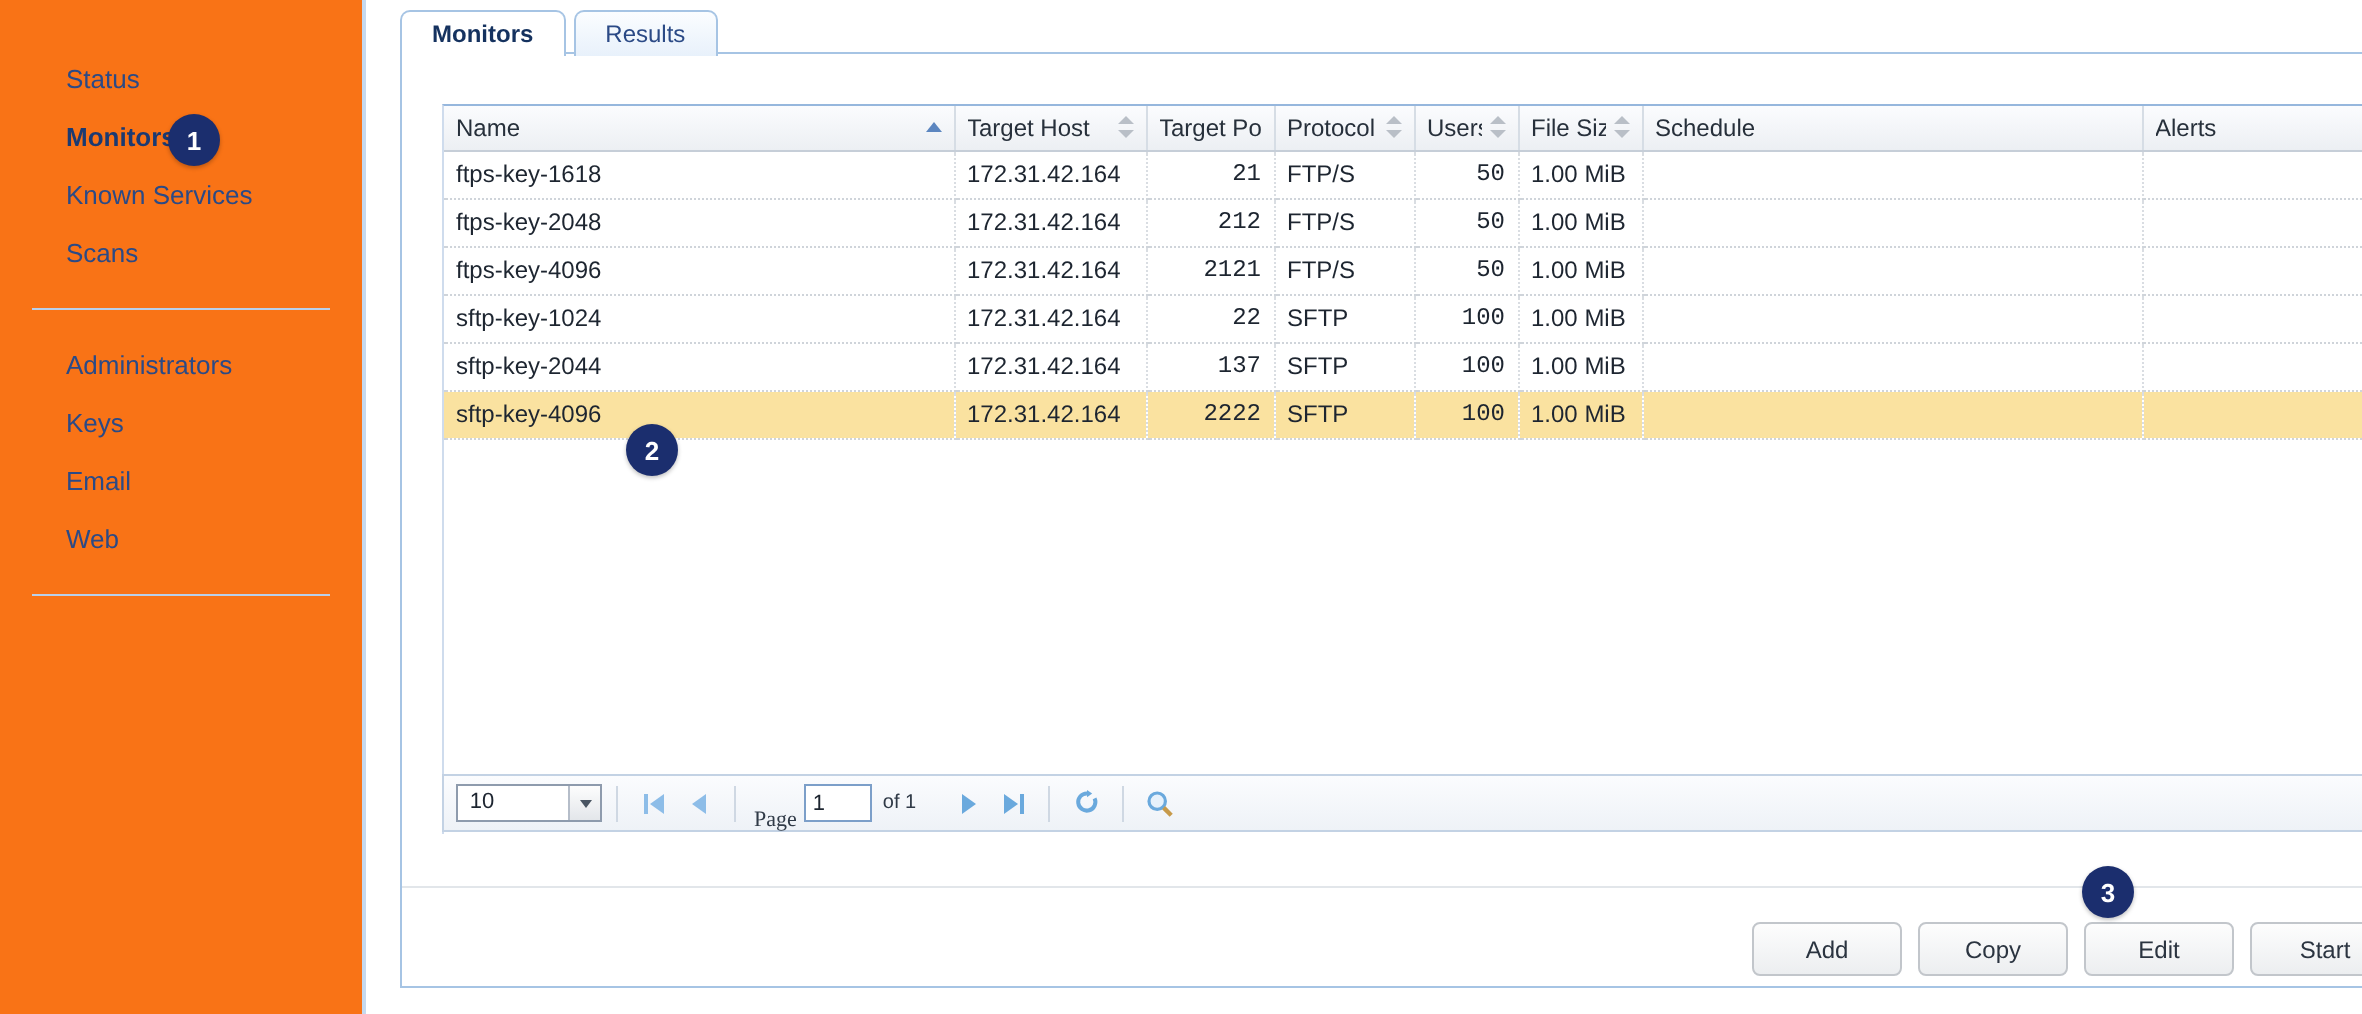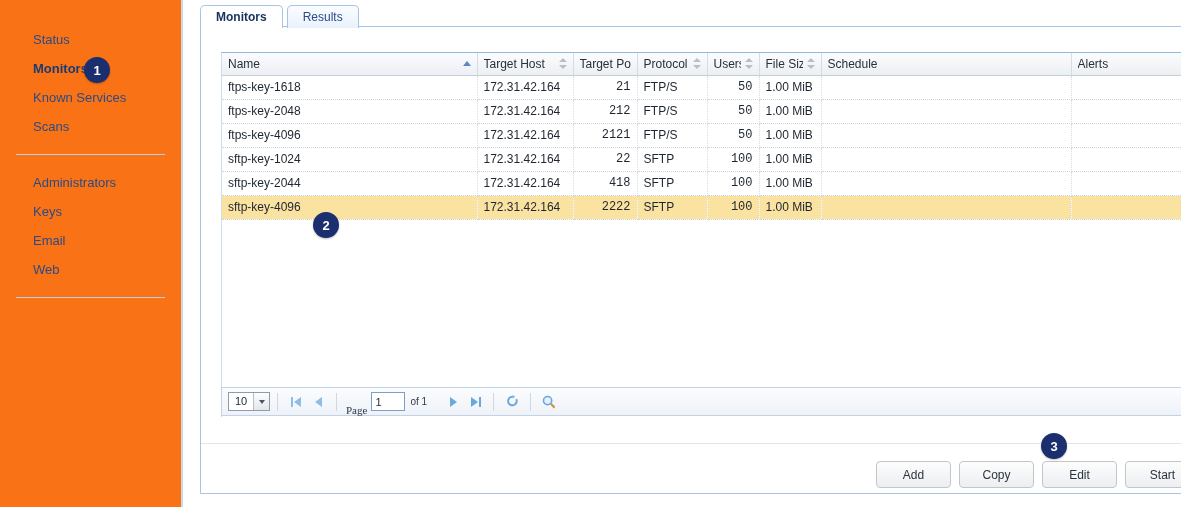--- a/index.html
+++ b/index.html
@@ -190,20 +190,21 @@
     margin: 0 7px;
   }
   .page-size {
     display: flex;
     align-items: center;
     height: 19px;
     border: 1px solid #8e9bad;
     background: #ffffff;
     font-size: 11px;
     padding: 0;
+    gap: 31px;
   }
   .page-size .val {
     width: 24px; text-align: center; color: #1d2530;
     line-height: 17px;
   }
   .page-size .arrow-box {
     width: 16px; height: 17px;
     border-left: 1px solid #b5bdc9;
     background: linear-gradient(to bottom, #fdfdfd 0%, #e3e6ea 100%);
     display: flex; align-items: center; justify-content: center;
@@ -442,21 +443,21 @@
                 <td class="num">22</td>
                 <td>SFTP</td>
                 <td class="num">100</td>
                 <td>1.00 MiB</td>
                 <td></td>
                 <td></td>
               </tr>
               <tr>
                 <td>sftp-key-2044</td>
                 <td>172.31.42.164</td>
-                <td class="num">418</td>
+                <td class="num">137</td>
                 <td>SFTP</td>
                 <td class="num">100</td>
                 <td>1.00 MiB</td>
                 <td></td>
                 <td></td>
               </tr>
               <tr class="selected">
                 <td>sftp-key-4096</td>
                 <td>172.31.42.164</td>
                 <td class="num">2222</td>

